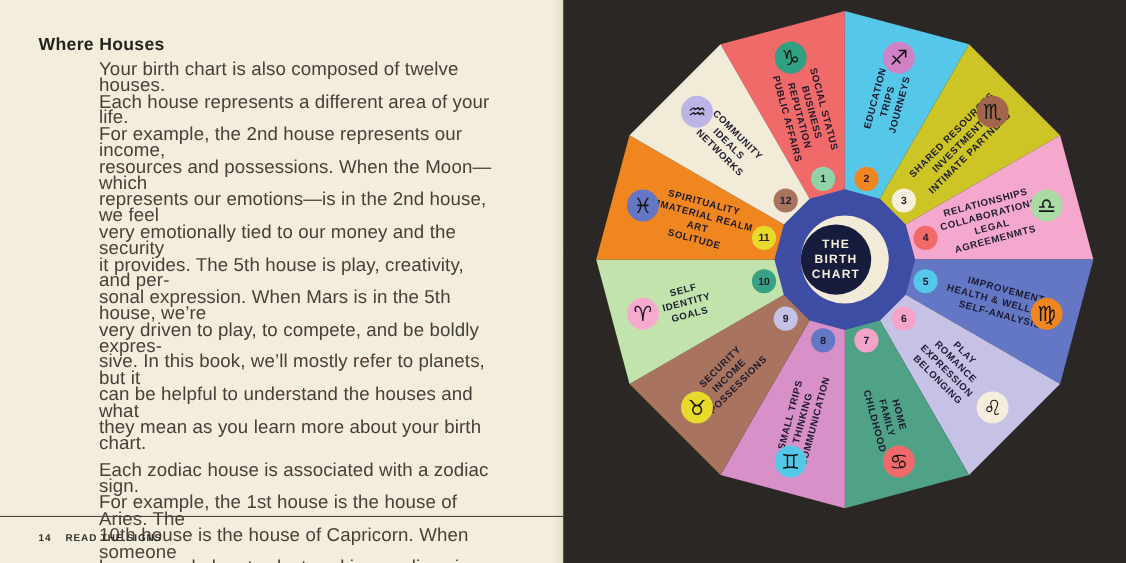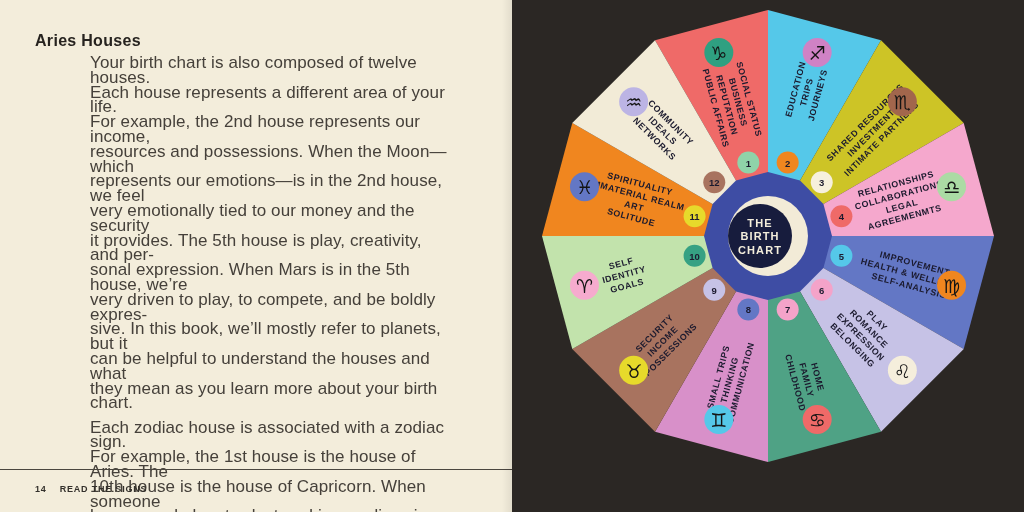--- a/index.html
+++ b/index.html
@@ -27,21 +27,21 @@
   .footer-right .page-num { margin-left:12px; }
 
   svg.wheel { position:absolute; left:0; top:0; display:block; }
 </style>
 </head>
 <body>
 
 <div class="spread">
 
   <div class="page page-left">
-    <h1 class="page-title">Aries Houses</h1>
+    <h1 class="page-title">Where Houses</h1>
     <div class="body-text">
       <p>Your birth chart is also composed of twelve houses.
 Each house represents a different area of your life.
 For example, the 2nd house represents our income,
 resources and possessions. When the Moon—which
 represents our emotions—is in the 2nd house, we feel
 very emotionally tied to our money and the security
 it provides. The 5th house is play, creativity, and per-
 sonal expression. When Mars is in the 5th house, we’re
 very driven to play, to compete, and be boldly expres-

